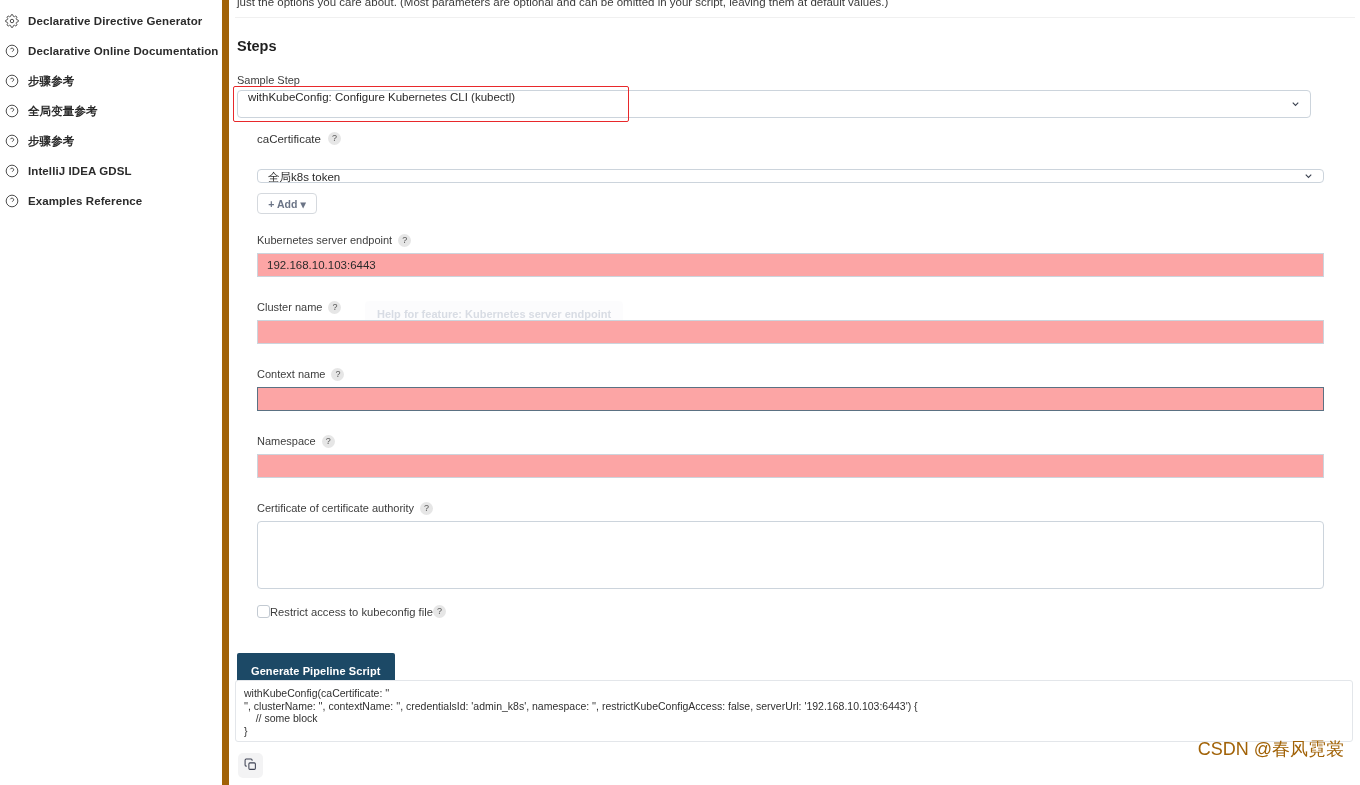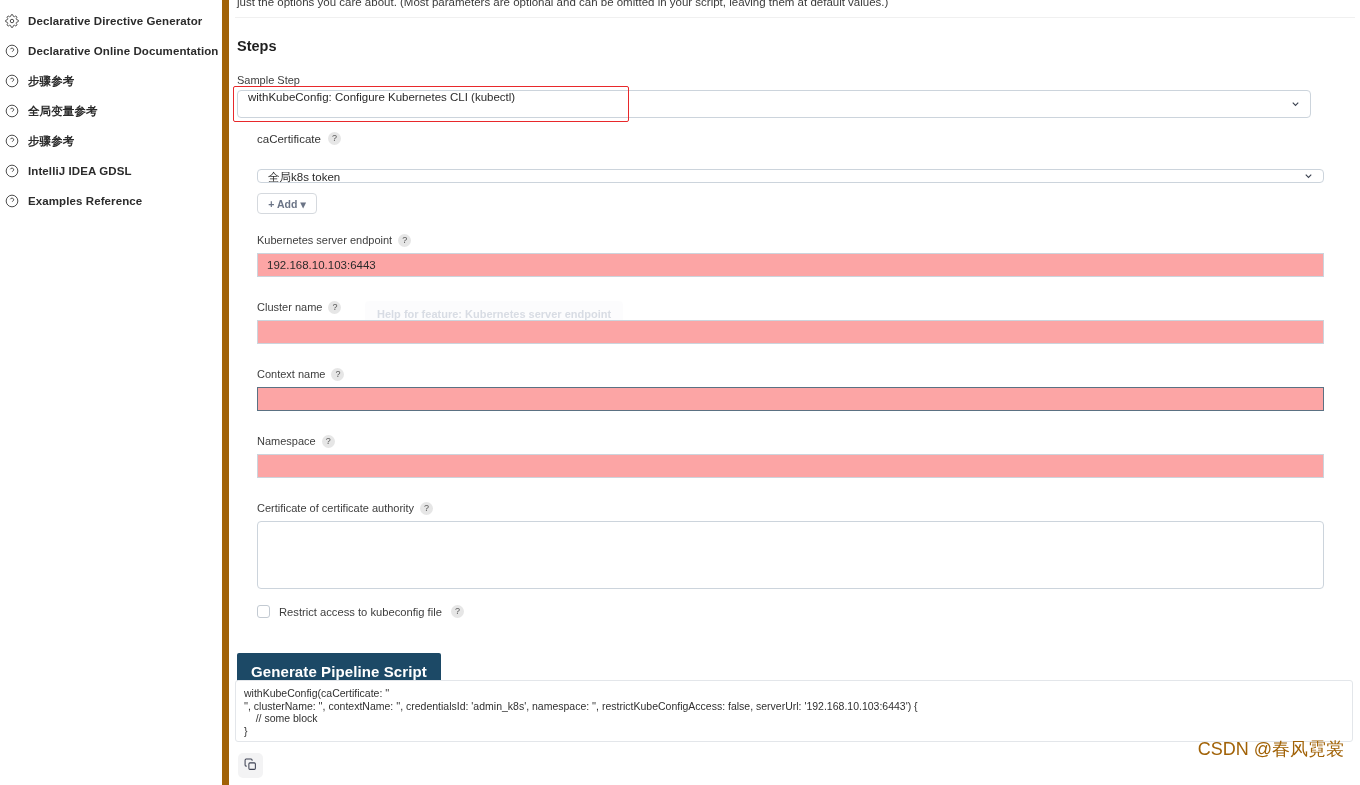--- a/index.html
+++ b/index.html
@@ -154,36 +154,36 @@
     padding: 7px 12px;
     background: rgba(248,249,250,0.45);
     border-radius: 4px;
     color: rgba(150,160,180,0.35);
     font-size: 11px; font-weight: bold;
     white-space: nowrap;
     pointer-events: none;
   }
 
   .checkbox-row {
-    display: flex; align-items: center; gap: 9px;
+    display: flex; align-items: center; 
     margin-top: 6px;
   }
   .cbox {
     width: 13px; height: 13px;
     border: 1px solid #c3cad2; border-radius: 3px;
     background: #fff; cursor: pointer;
   }
   .cbox-label { font-size: 11.2px; color: #3d3d3d; }
 
   .gen-btn {
     position: absolute; left: 8px; top: 653px;
     height: 36px; padding: 0 14px;
     background: #1c4966;
     border: none; border-radius: 2px;
-    color: #ffffff; font-size: 15px; font-weight: bold;
+    color: #ffffff; font-size: 11px; font-weight: bold;
     cursor: pointer; letter-spacing: .1px;
     font-family: "Liberation Sans", sans-serif;
   }
 
   .code-box {
     position: absolute; left: 6px; top: 680px;
     width: 1118px; height: 62px;
     border: 1px solid #e3e6ea; border-radius: 3px;
     background: #fff;
     padding: 6px 8px;

